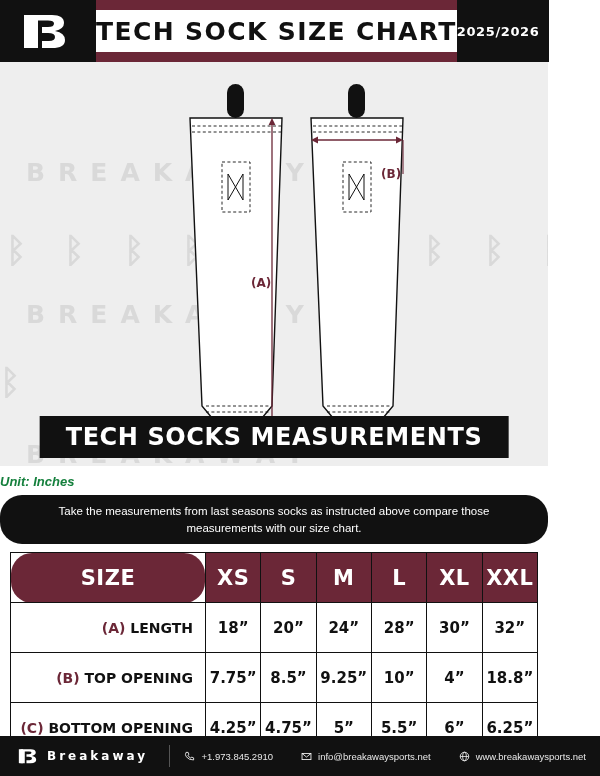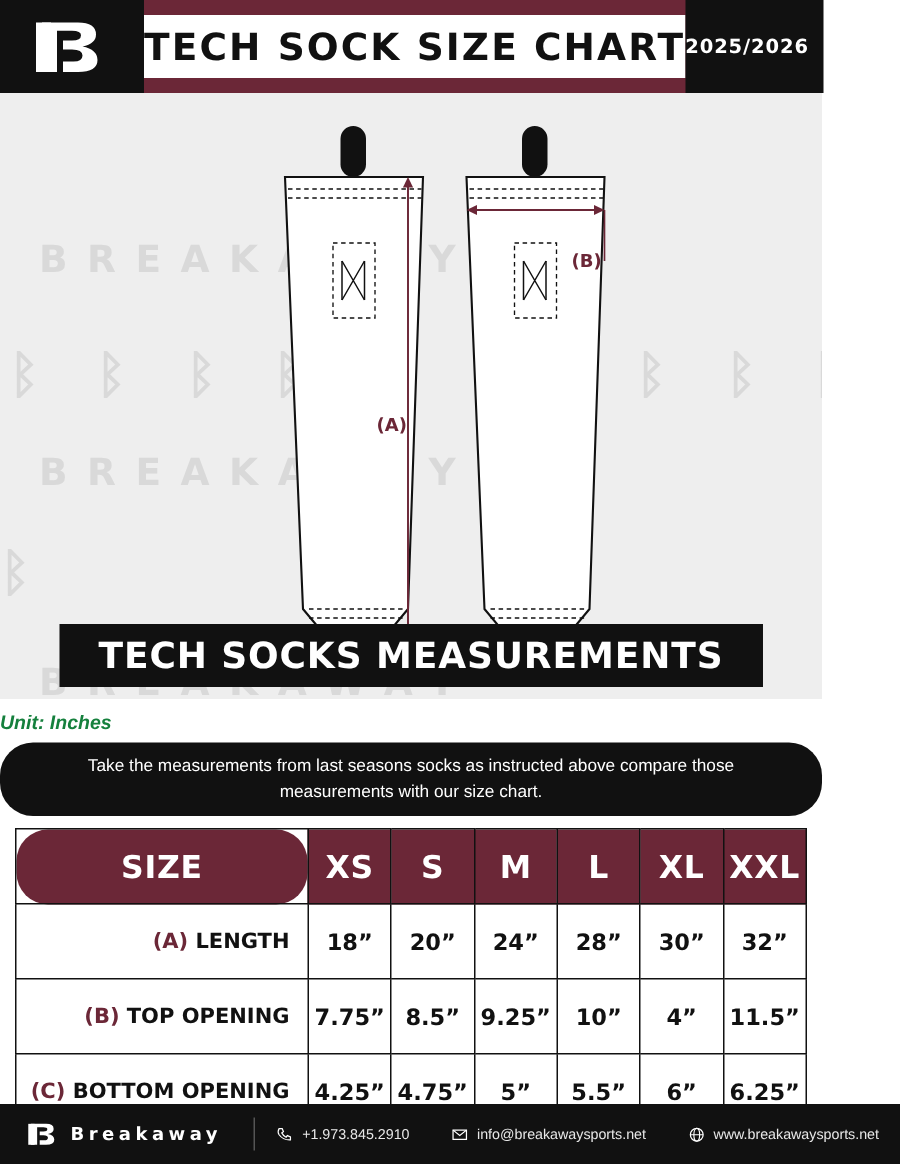--- a/index.html
+++ b/index.html
@@ -280,21 +280,21 @@
           <td>30”</td>
           <td>32”</td>
         </tr>
         <tr>
           <td class="label"><span class="tag">(B)</span> <span>TOP OPENING</span></td>
           <td>7.75”</td>
           <td>8.5”</td>
           <td>9.25”</td>
           <td>10”</td>
           <td>4”</td>
-          <td>11.5”</td>
+          <td>18.8”</td>
         </tr>
         <tr>
           <td class="label"><span class="tag">(C)</span> <span>BOTTOM OPENING</span></td>
           <td>4.25”</td>
           <td>4.75”</td>
           <td>5”</td>
           <td>5.5”</td>
           <td>6”</td>
           <td>6.25”</td>
         </tr>

